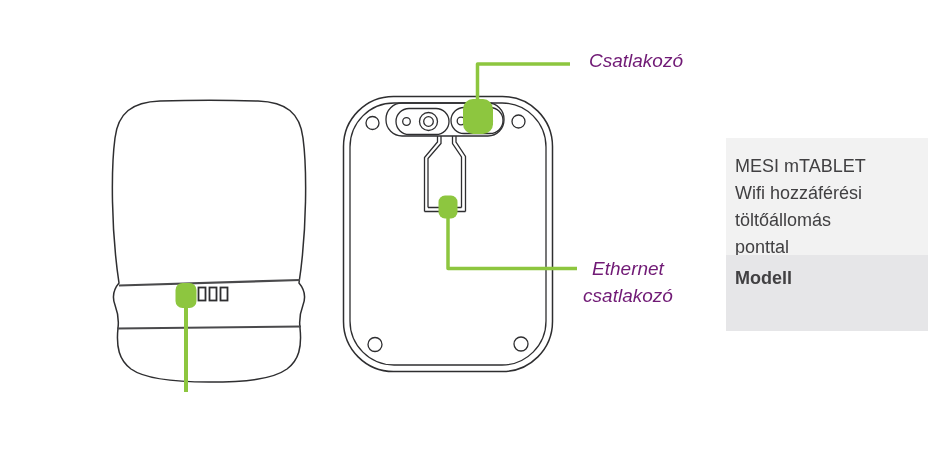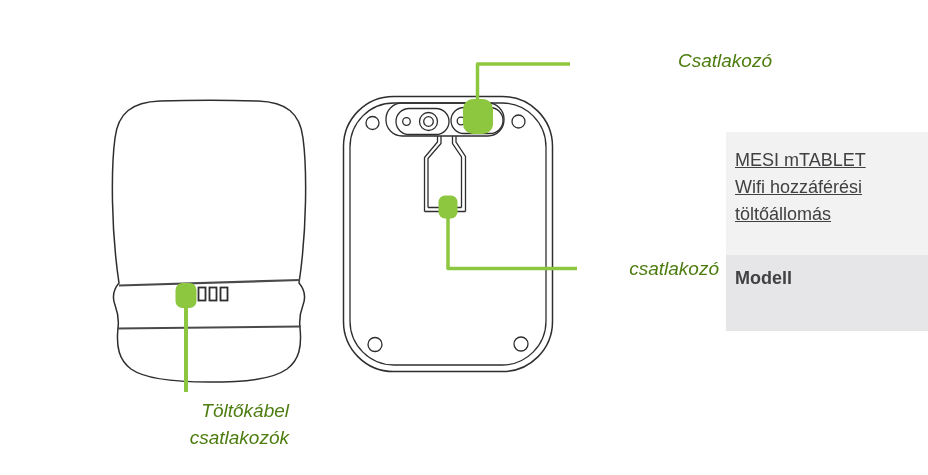--- a/index.html
+++ b/index.html
@@ -19,37 +19,36 @@
   .slot{fill:none;stroke:#2e2e30;stroke-width:1.8;}
   .green-fill{fill:var(--accent-green,#8dc63f);stroke:none;}
   .green-line{fill:none;stroke:var(--accent-green,#8dc63f);stroke-width:3.5;stroke-linejoin:round;}
   .green-line-thick{fill:none;stroke:var(--accent-green,#8dc63f);stroke-width:4;}
   
   .callout-label{
     position:absolute;
     font-style:italic;
     font-size:19px;
     line-height:26px;
-    text-align:right;
-    color:#4d7c0f;
+    text-align:center;
+    color:#701a75;
     white-space:nowrap;
   }
   
   .panel-box{
     position:absolute;
     left:726px;width:202px;
     box-sizing:border-box;
     font-size:18px;
   }
   .panel-desc{
-    top:132px;height:125px;
+    top:138px;height:125px;
     background:var(--panel-top-bg,#f2f2f2);
     padding:15px 8px 0 9px;
     line-height:27px;
-    text-decoration:underline;
   }
   .panel-model{
     top:255px;height:76px;
     background:var(--panel-bottom-bg,#e6e6e8);
     padding:10px 8px 0 9px;
     line-height:26px;
   }
   .bold{font-weight:bold;}
 </style>
 </head>
@@ -121,31 +120,29 @@
       <path class="green-line-thick" d="M 186 305 L 186 392"></path>
       <rect class="green-fill" x="175.5" y="283" width="21" height="25" rx="7"></rect>
     </g>
   </svg>
 
   <div class="callout-label" style="left:500px;top:48px;width:272px;">
     <div>Csatlakozó</div>
   </div>
 
   <div class="callout-label" style="left:537px;top:255px;width:182px;line-height:27px;">
+    <div>Ethernet</div>
     <div>csatlakozó</div>
   </div>
 
-  <div class="callout-label" style="left:89px;top:397px;width:200px;line-height:27px;">
-    <div>Töltőkábel</div>
-    <div>csatlakozók</div>
-  </div>
 
   <div class="panel-box panel-desc">
     <div>MESI mTABLET</div>
     <div>Wifi hozzáférési</div>
     <div>töltőállomás</div>
+    <div>ponttal</div>
   </div>
 
   <div class="panel-box panel-model">
     <div class="bold">Modell</div>
   </div>
 
 </div>
 
 </body></html>

